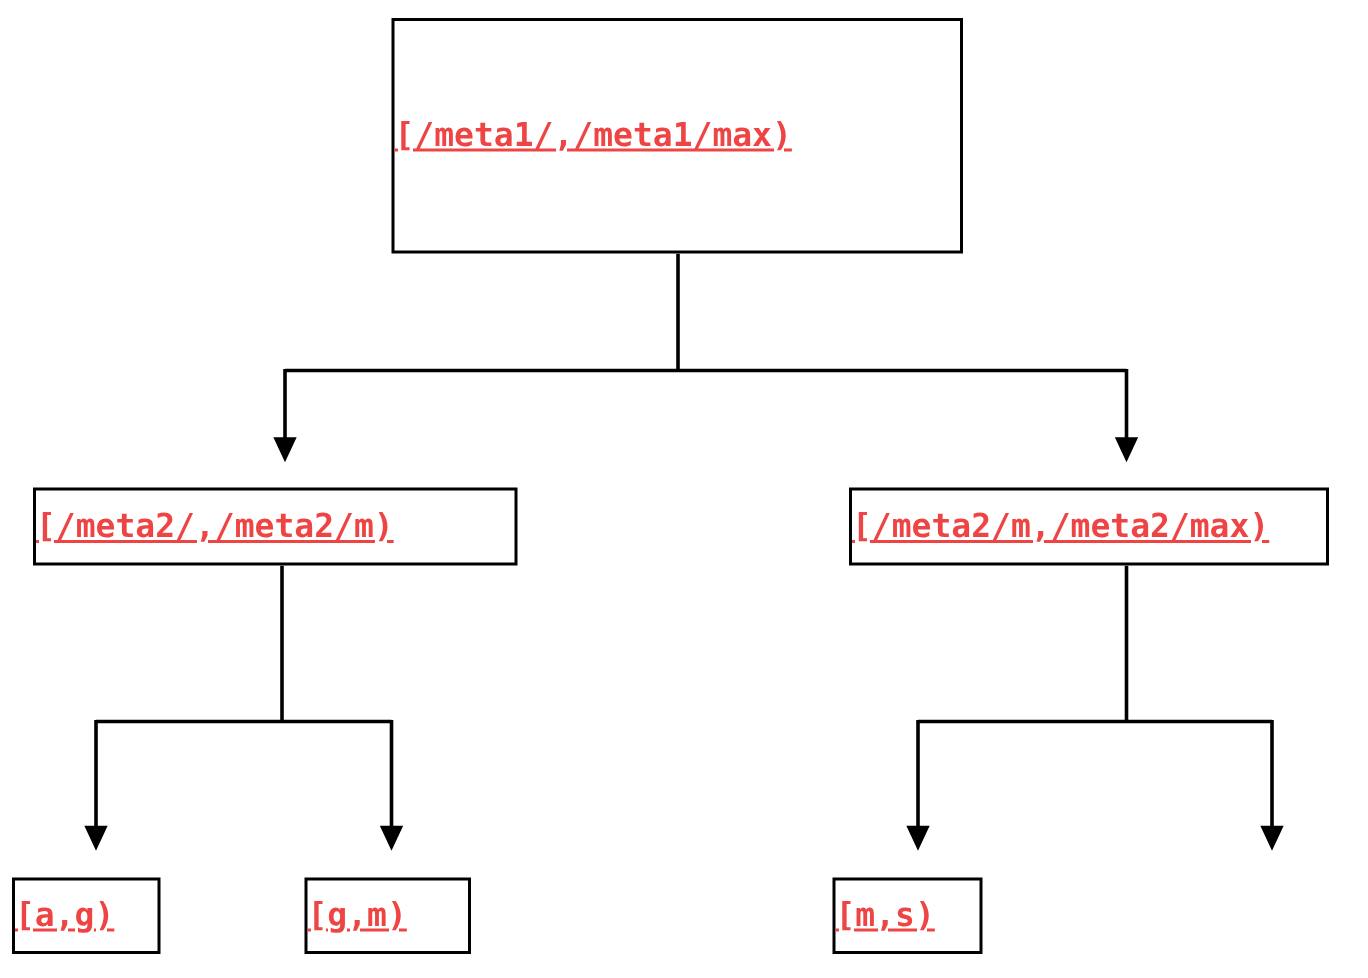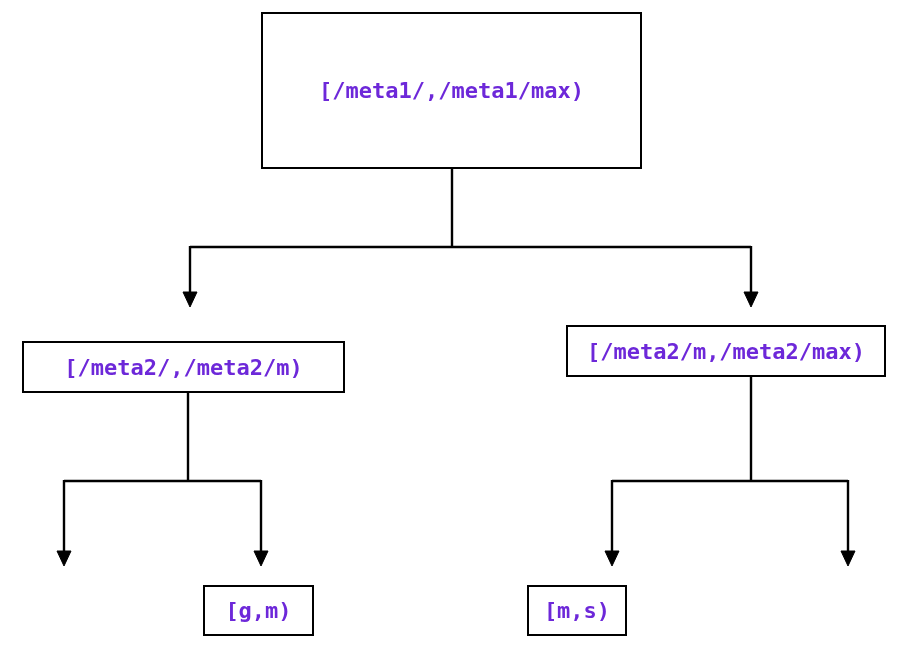--- a/index.html
+++ b/index.html
@@ -32,32 +32,32 @@
     stroke: #000000;
     stroke-width: 1;
   }
   .node {
     position: absolute;
     box-sizing: border-box;
     border: 2.5px solid #000000;
     background: #ffffff;
     display: flex;
     align-items: center;
-    justify-content: center;
     font-weight: bold;
     font-size: 22px;
-    color: #6d28d9;
+    color: #ef4444;
     white-space: nowrap;
+    text-decoration: underline;
   }
   .node-root  { left: 261px; top: 12px;  width: 381px; height: 157px; }
-  .node-c0    { left: 22px;  top: 325px; width: 323px; height: 52px; margin-top: 16px; }
+  .node-c0    { left: 22px;  top: 325px; width: 323px; height: 52px; }
   .node-c1    { left: 566px; top: 325px; width: 320px; height: 52px; }
   .node-l0    { left: 8px;   top: 585px; width: 99px;  height: 51px; }
   .node-l1    { left: 203px; top: 585px; width: 111px;  height: 51px; }
-  .node-l2    { left: 527px; top: 585px; width: 100px; height: 51px; }
+  .node-l2    { left: 555px; top: 585px; width: 100px; height: 51px; }
   .node-l3    { left: 773px; top: 585px; width: 133px; height: 51px; }
 </style>
 </head>
 <body>
 
 <div class="canvas">
 
   <svg class="edges" viewBox="0 0 912 652" xmlns="http://www.w3.org/2000/svg">
 
     <g>
@@ -93,20 +93,23 @@
   </div>
 
   <div class="node node-c0">
     <span>[/meta2/,/meta2/m)</span>
   </div>
 
   <div class="node node-c1">
     <span>[/meta2/m,/meta2/max)</span>
   </div>
 
+  <div class="node node-l0">
+    <span>[a,g)</span>
+  </div>
 
   <div class="node node-l1">
     <span>[g,m)</span>
   </div>
 
   <div class="node node-l2">
     <span>[m,s)</span>
   </div>
 
 

